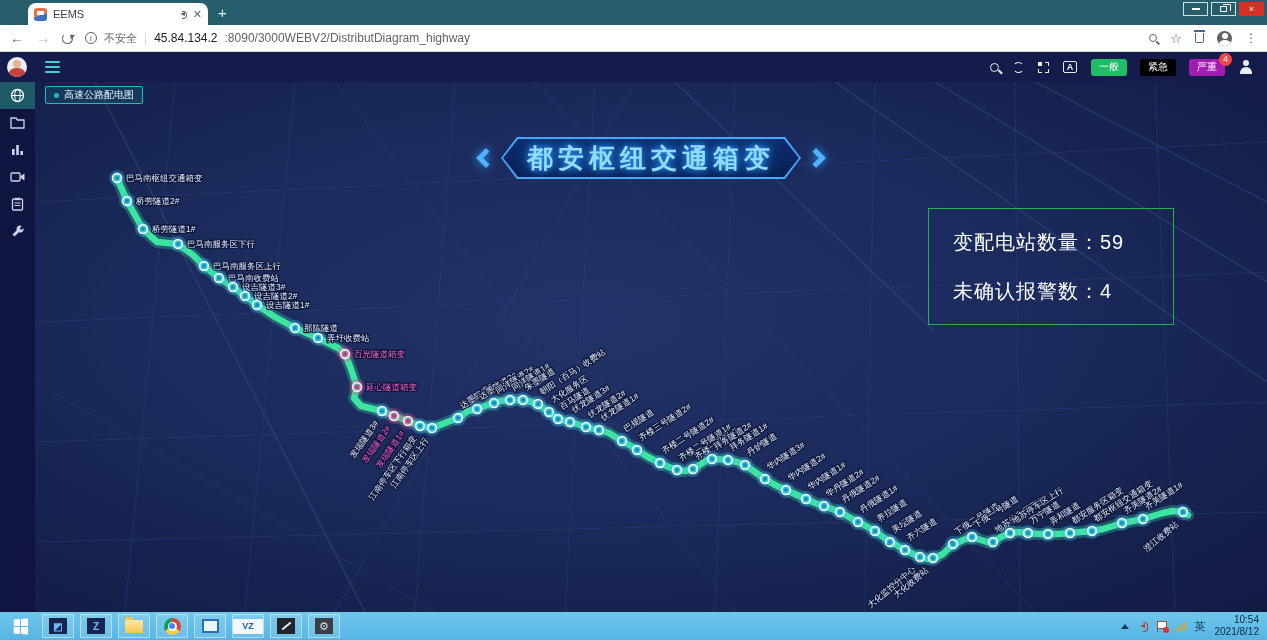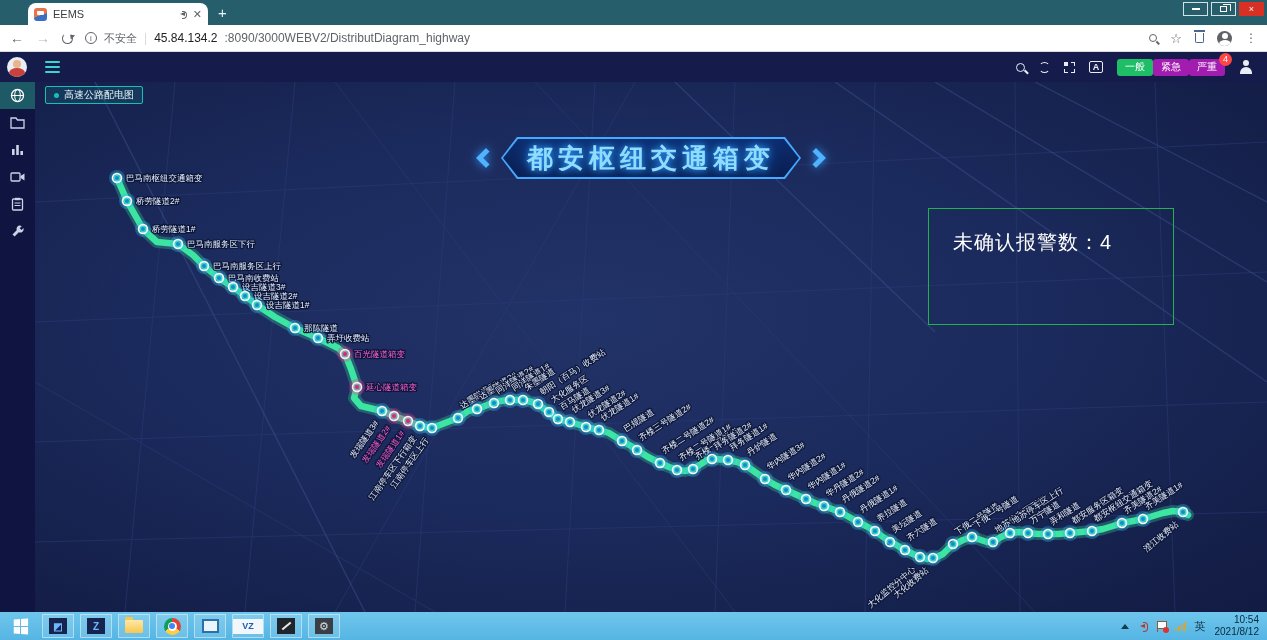--- a/index.html
+++ b/index.html
@@ -194,23 +194,23 @@
           <span></span>
           <span></span>
         </div>
       <div class="hdr-right">
         <span class="h-mag"></span>
         <span class="h-refresh"></span>
         <span class="h-full">
             <span class="h-corner2"></span>
           </span>
         <span class="h-A">A</span>
-        <span id="alarm-buttons" style="display:flex;">
+        <span id="alarm-buttons" style="display:flex;gap:13px;">
             <div class="alarm-btn" style="background: rgb(30, 190, 103);">一般</div>
-            <div class="alarm-btn" style="background: #a21caf;">紧急</div>
+            <div class="alarm-btn" style="background: #000000;">紧急</div>
             <div class="alarm-btn" style="background: #a21caf;">严重<span class="alarm-badge">4</span></div>
           </span>
         <span class="h-user"></span>
       </div>
     </div>
 
     <div class="sidebar">
       <div class="side-item active">
         <svg width="15" height="15" viewBox="0 0 15 15">
             <circle cx="7.5" cy="7.5" r="6" fill="none" stroke="currentColor" stroke-width="1.3"></circle>
@@ -649,20 +649,21 @@
         <span class="chev l"></span>
         <div class="banner-hexo">
             <div class="banner-hexi">
           <span class="banner-text">都安枢纽交通箱变</span>
         </div>
           </div>
         <span class="chev r"></span>
       </div>
 
       <div class="info-panel">
+        <div class="info-line">变配电站数量：59</div>
         <div class="info-line">未确认报警数：4</div>
       </div>
     </div>
   </div>
 
   <div class="taskbar">
     <div class="tb-left">
       <div class="tb-item noframe">
         <span class="winlogo">
             <span></span>

